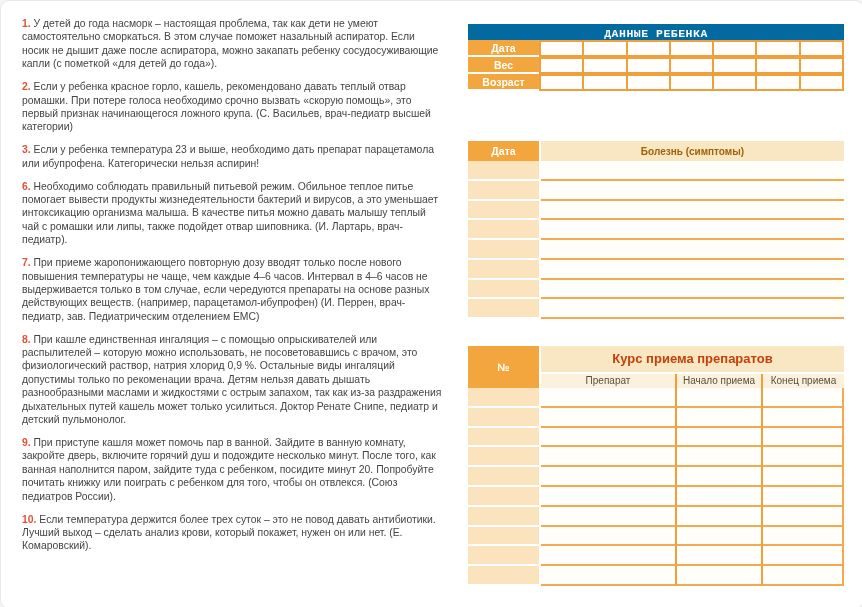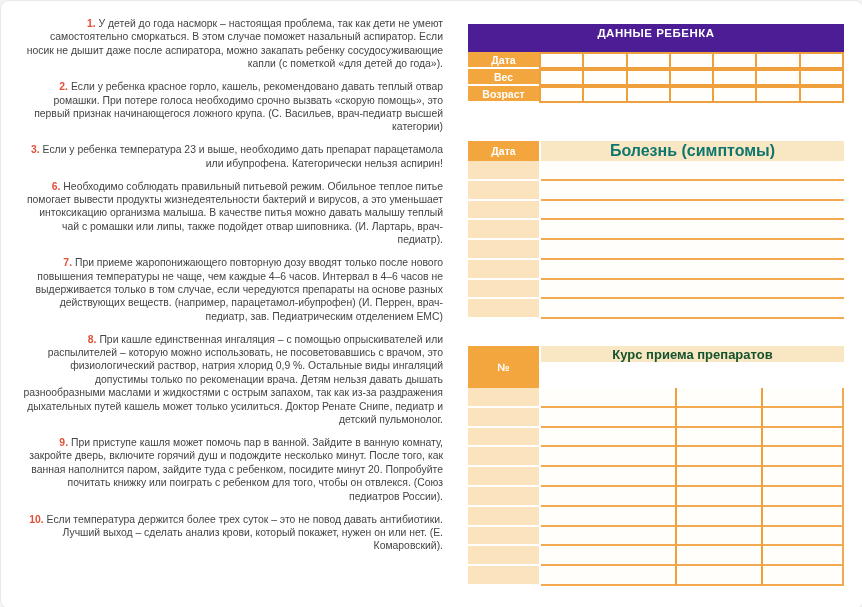--- a/index.html
+++ b/index.html
@@ -3,51 +3,51 @@
 <meta charset="utf-8">
 <style>
   html,body{margin:0;padding:0;background:#f4f4f4;}
   .spread{
     position:relative;width:862px;height:607px;background:#ffffff;
     border:1px solid #e9e9e9;border-radius:9px;overflow:hidden;
     font-family:"Liberation Sans",sans-serif;
   }
   
   .left-page{position:absolute;left:21px;top:16px;width:421px;}
-  .para{font-size:10.4px;line-height:13.4px;color:#444444;margin:0 0 9.5px 0;text-align:right;}
+  .para{font-size:10.4px;line-height:13.4px;color:#444444;margin:0 0 9.5px 0;text-align:left;}
   .para .num{color:#E25038;font-weight:bold;}
   
   .right-page{position:absolute;left:467px;top:0;width:376px;}
   
   .t1{position:absolute;top:23px;left:0;width:376px;}
-  .t1-title{height:28px;line-height:19px;background:#4c1d95;color:#fff;font-weight:bold;
-    font-size:11.5px;text-align:center;letter-spacing:.5px;}
+  .t1-title{height:16px;line-height:19px;background:#0369a1;color:#fff;font-weight:bold;
+    font-size:11.5px;text-align:center;letter-spacing:.5px;font-family:Liberation Mono, monospace;}
   .t1-row{display:flex;height:17px;}
   .t1-label{width:71px;background:#F4A63E;border-bottom:2px solid #fff;box-sizing:border-box;
     color:#fff;font-weight:bold;font-size:10.5px;display:flex;align-items:center;justify-content:center;}
   .t1-cells{flex:1;display:grid;grid-template-columns:repeat(7,1fr);gap:2px;
     background:#EFA03C;border:2px solid #EFA03C;box-sizing:border-box;}
   .t1-cell{background:#fffefb;}
   
   .t2{position:absolute;top:140px;left:0;width:376px;}
   .t2-head{display:flex;height:20px;}
   .t2-corner{width:71px;margin-right:2px;background:#F4A63E;color:#fff;font-weight:bold;font-size:10.5px;
     display:flex;align-items:center;justify-content:center;}
-  .t2-title{flex:1;background:#F9E7C3;color:#0f766e;font-weight:bold;font-size:16px;
+  .t2-title{flex:1;background:#F9E7C3;color:#a16207;font-weight:bold;font-size:10px;
     display:flex;align-items:center;justify-content:center;}
   .t2-row{display:flex;height:19.75px;}
   .t2-rlabel{width:71px;margin-right:2px;background:#FBE3BE;border-bottom:2px solid #fff;box-sizing:border-box;}
   .t2-rdata{flex:1;background:#fffefb;border-bottom:2px solid #F2A94F;box-sizing:border-box;}
   
   .t3{position:absolute;top:345px;left:0;width:376px;}
   .t3-head{display:flex;height:42px;}
   .t3-corner{width:71px;margin-right:2px;background:#F4A63E;color:#fff;font-weight:bold;font-size:11px;
     display:flex;align-items:center;justify-content:center;}
   .t3-headright{flex:1;display:flex;flex-direction:column;}
-  .t3-title{height:16px;background:#F9E7C3;color:#14532d;font-weight:bold;font-size:13px;
+  .t3-title{height:33px;background:#F9E7C3;color:#c2410c;font-weight:bold;font-size:13px;
     display:flex;align-items:center;justify-content:center;}
   .t3-subhead{height:20px;display:flex;background:#FCF1DC;border-top:2px solid #fff;box-sizing:border-box;}
   .t3-sub{display:flex;align-items:center;justify-content:center;font-size:10px;color:#57503E;box-sizing:border-box;}
   .t3-sub.s1{width:134px;}
   .t3-sub.s2{width:86px;border-left:2px solid #EFA03C;}
   .t3-sub.s3{width:83px;border-left:2px solid #EFA03C;}
   .t3-row{display:flex;height:19.8px;}
   .t3-rlabel{width:71px;margin-right:2px;background:#FBE3BE;border-bottom:2px solid #fff;box-sizing:border-box;}
   .t3-cells{flex:1;display:flex;}
   .t3-cell{background:#fffefb;border-bottom:2px solid #F2A94F;box-sizing:border-box;}
@@ -152,20 +152,25 @@
           <div class="t2-rdata"></div>
         </div>
         </div>
     </div>
 
     <div class="t3">
       <div class="t3-head">
         <div class="t3-corner">№</div>
         <div class="t3-headright">
           <div class="t3-title">Курс приема препаратов</div>
+          <div class="t3-subhead">
+            <div class="t3-sub s1">Препарат</div>
+            <div class="t3-sub s2">Начало приема</div>
+            <div class="t3-sub s3">Конец приема</div>
+          </div>
         </div>
       </div>
       <div>
         <div class="t3-row">
           <div class="t3-rlabel"></div>
           <div class="t3-cells">
             <div class="t3-cell c1"></div>
             <div class="t3-cell c2"></div>
             <div class="t3-cell c3"></div>
           </div>

